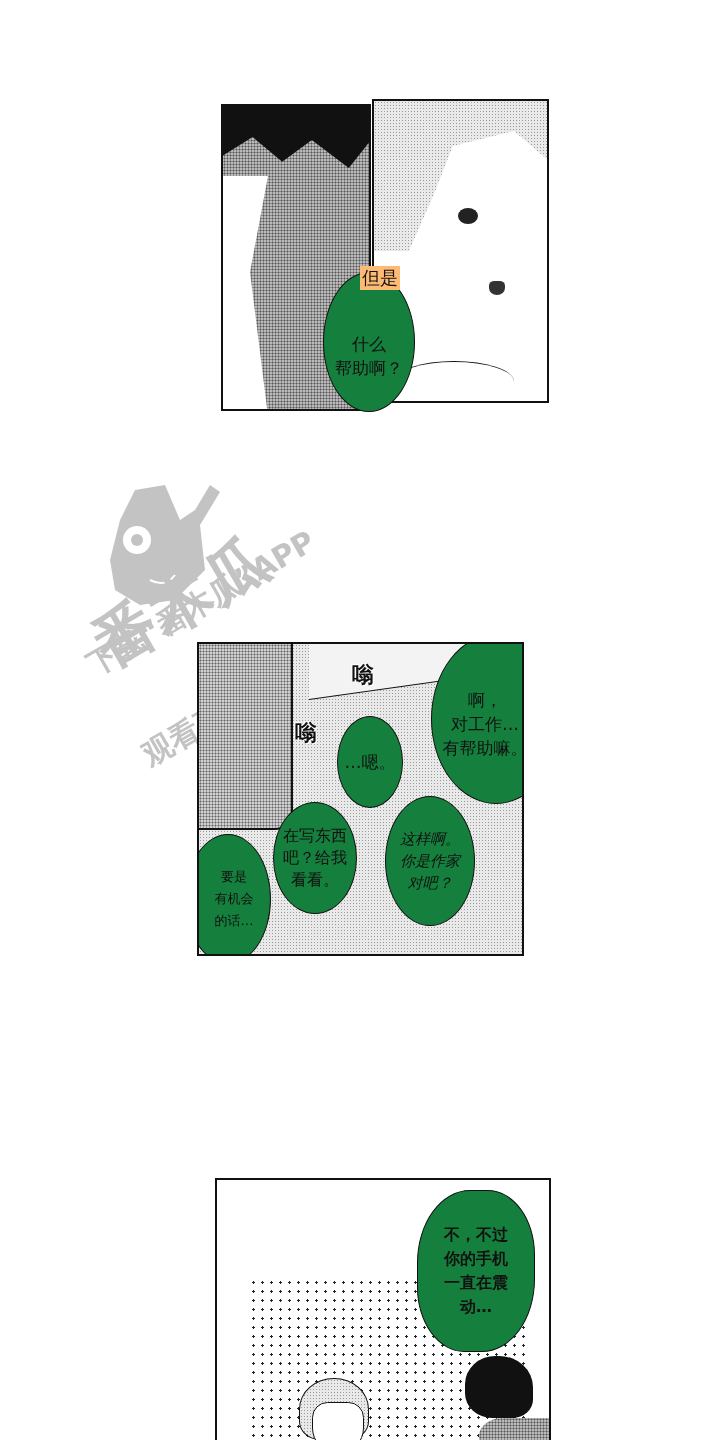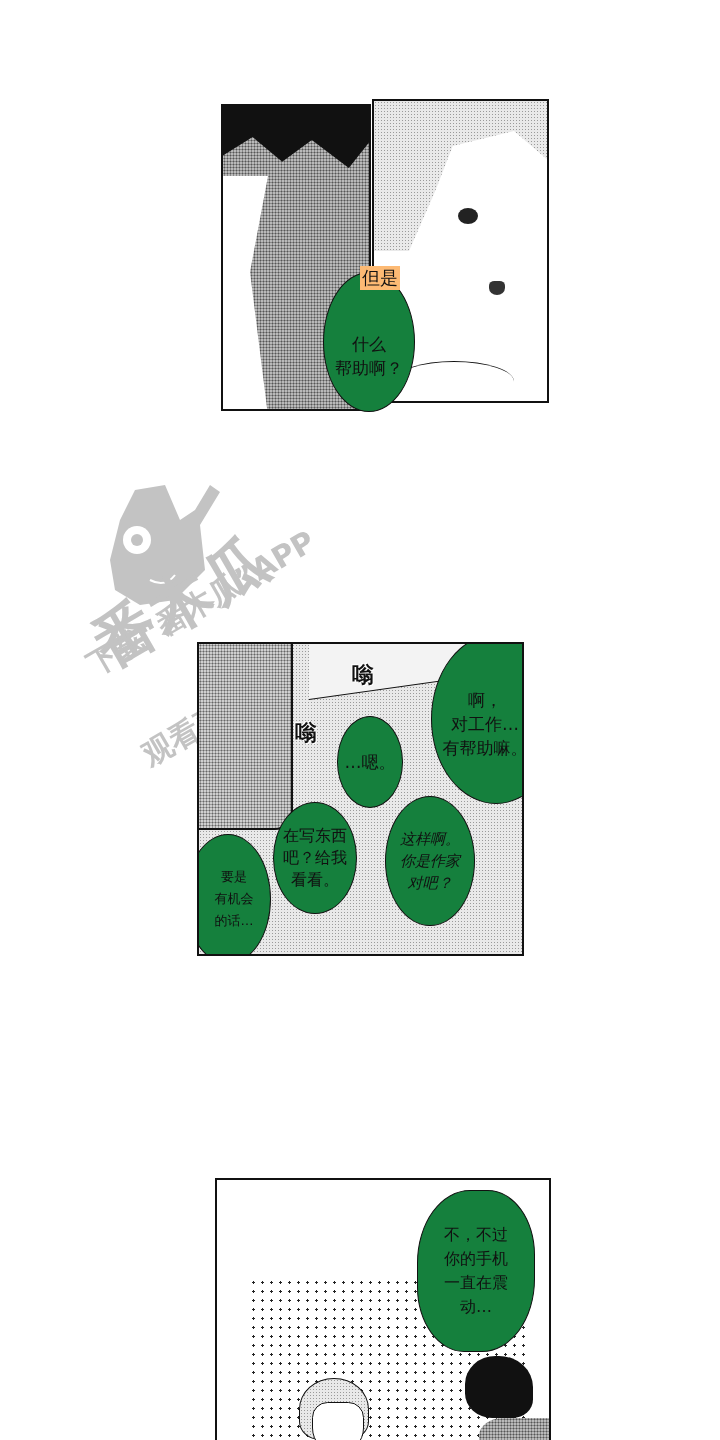--- a/index.html
+++ b/index.html
@@ -89,19 +89,19 @@
   </div>
 </div>
 
 <div class="panel" style="left:215px; top:1178px; width:336px; height:280px; border-bottom:none;">
   <div class="shape tone-dots" style="left:32px; top:98px; width:280px; height:190px;"></div>
   <div class="shape tone-light" style="left:82px; top:198px; width:68px; height:60px; border:1.5px solid #111; border-radius:50% 50% 30% 30%;"></div>
   <div class="shape" style="left:95px; top:222px; width:50px; height:50px; background:#fff; border:1.5px solid #111; border-radius:30% 30% 50% 50%;"></div>
   <div class="hair-dark" style="left:248px; top:176px; width:68px; height:62px; border-radius:45% 50% 30% 40%;"></div>
   <div class="shape tone-dark" style="left:262px; top:238px; width:80px; height:60px; border-radius:30% 0 0 0;"></div>
 
-  <div class="bubble" style="left:200px; top:10px; width:118px; height:162px; border-radius:45% 40% 45% 40%;">
+  <div class="bubble" style="left:200px; top:10px; width:118px; height:162px; border-radius:45% 40% 45% 40%;font-weight:bold;">
     <span class="bubble-text" style="font-size:16px; line-height:24px;">不，不过
 你的手机
 一直在震
 动…</span>
   </div>
 </div>
 
 </body></html>

